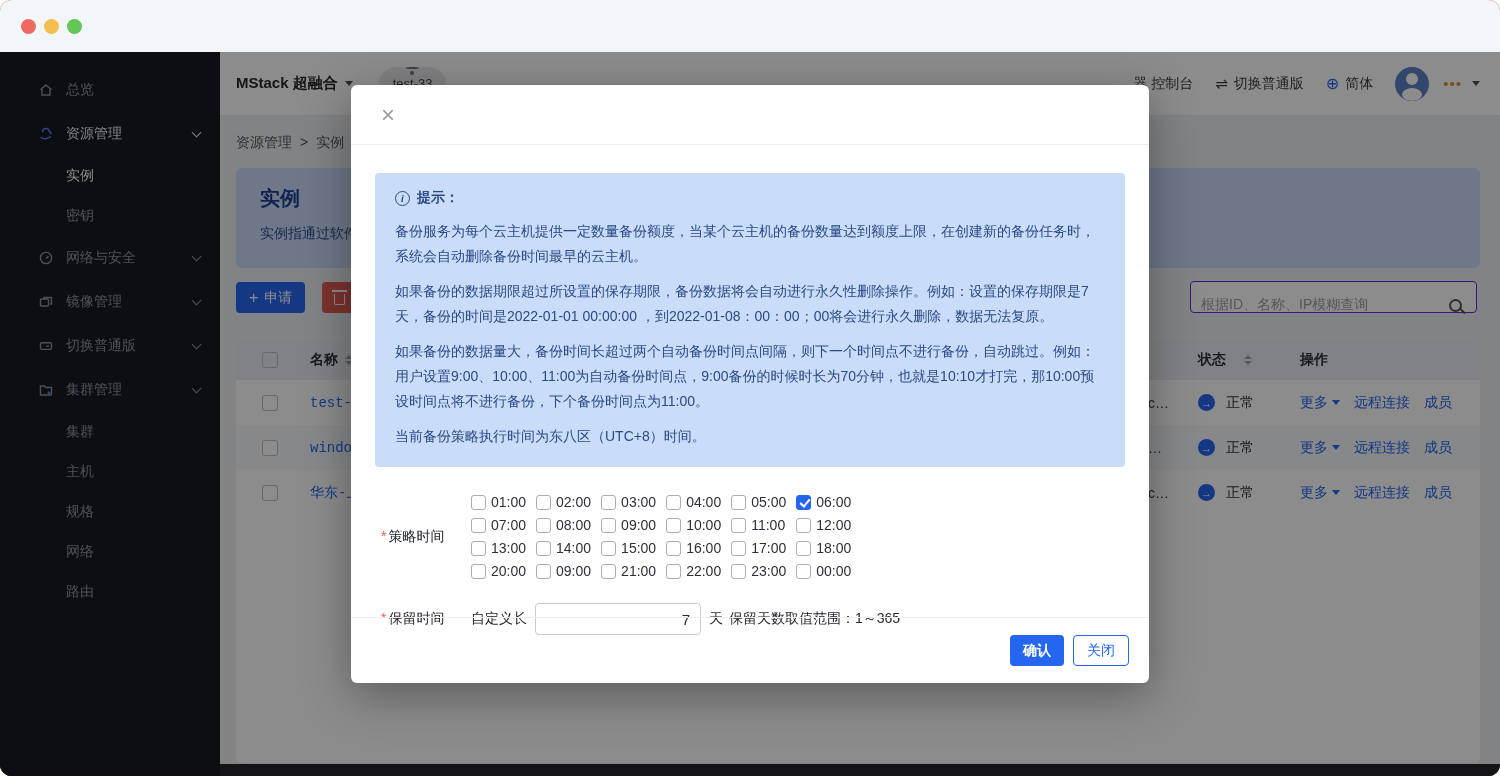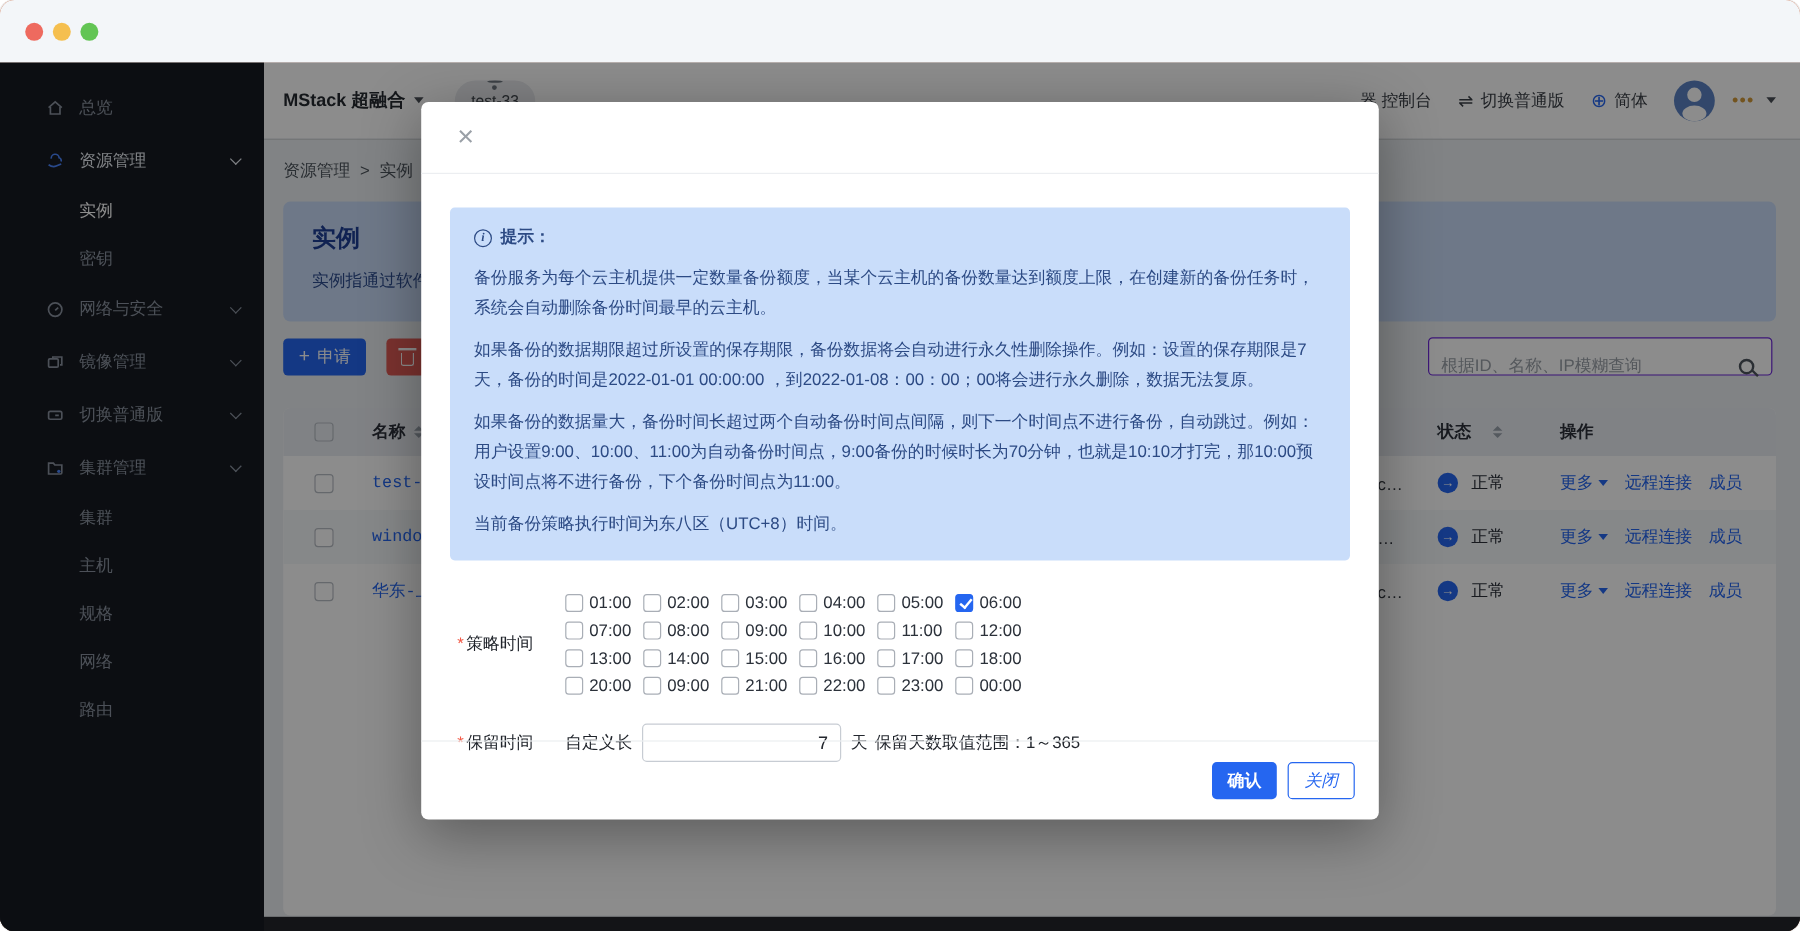--- a/index.html
+++ b/index.html
@@ -90,21 +90,21 @@
   .cb-item{display:flex;align-items:center;gap:5px;font-size:14px;color:#2b313a;cursor:pointer;}
   .cb{width:15px;height:15px;border:1.5px solid #a9aeb6;border-radius:3px;background:#fff;position:relative;flex:none;}
   .cb.checked{background:var(--primary);border-color:var(--primary);}
   .cb.checked::after{content:"";position:absolute;left:4.5px;top:1px;width:4px;height:8px;border:solid #fff;border-width:0 2px 2px 0;transform:rotate(40deg);}
   .mode-label{font-size:14px;color:#20242b;}
   .ret-input{margin-left:8px;width:166px;height:32px;border:1px solid #c7ccd3;border-radius:4px;text-align:right;padding:0 10px;font-size:15px;color:#23272e;outline:none;}
   .ret-suffix{margin-left:8px;font-size:14px;color:#23272e;display:flex;gap:6px;}
   .m-foot{position:absolute;left:0;right:0;bottom:0;height:66px;border-top:1px solid #eceef1;display:flex;align-items:center;justify-content:flex-end;gap:9px;padding:4px 20px;}
   .btn{height:31px;padding:0 13px;border-radius:4px;font-size:14px;display:flex;align-items:center;cursor:pointer;}
   .btn.primary{background:var(--primary);color:#fff;font-weight:bold;}
-  .btn.ghost{background:#fff;color:var(--primary);border:1px solid var(--primary);font-style:italic;}
+  .btn.ghost{background:#fff;color:var(--primary);border:1px solid var(--primary);}
 </style>
 </head>
 <body>
 
 <div class="window">
 
   <div class="chrome">
     <div class="light red"></div>
     <div class="light yellow"></div>
     <div class="light green"></div>

